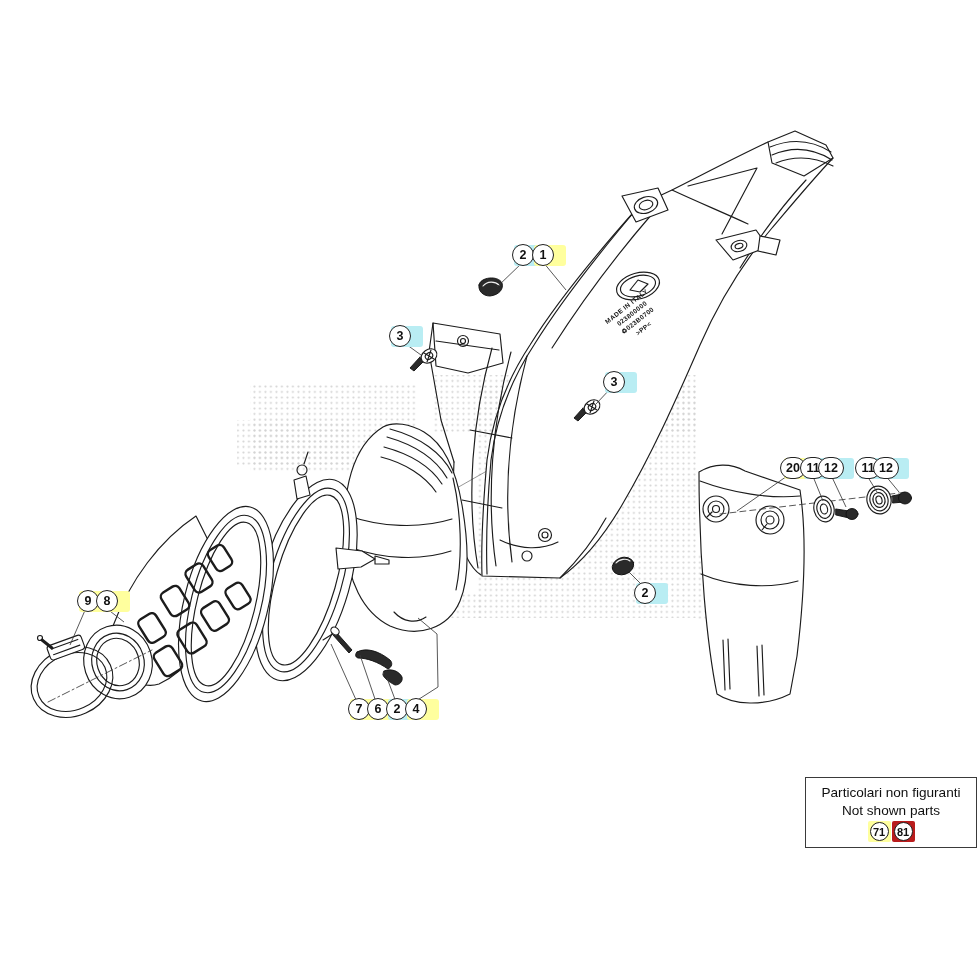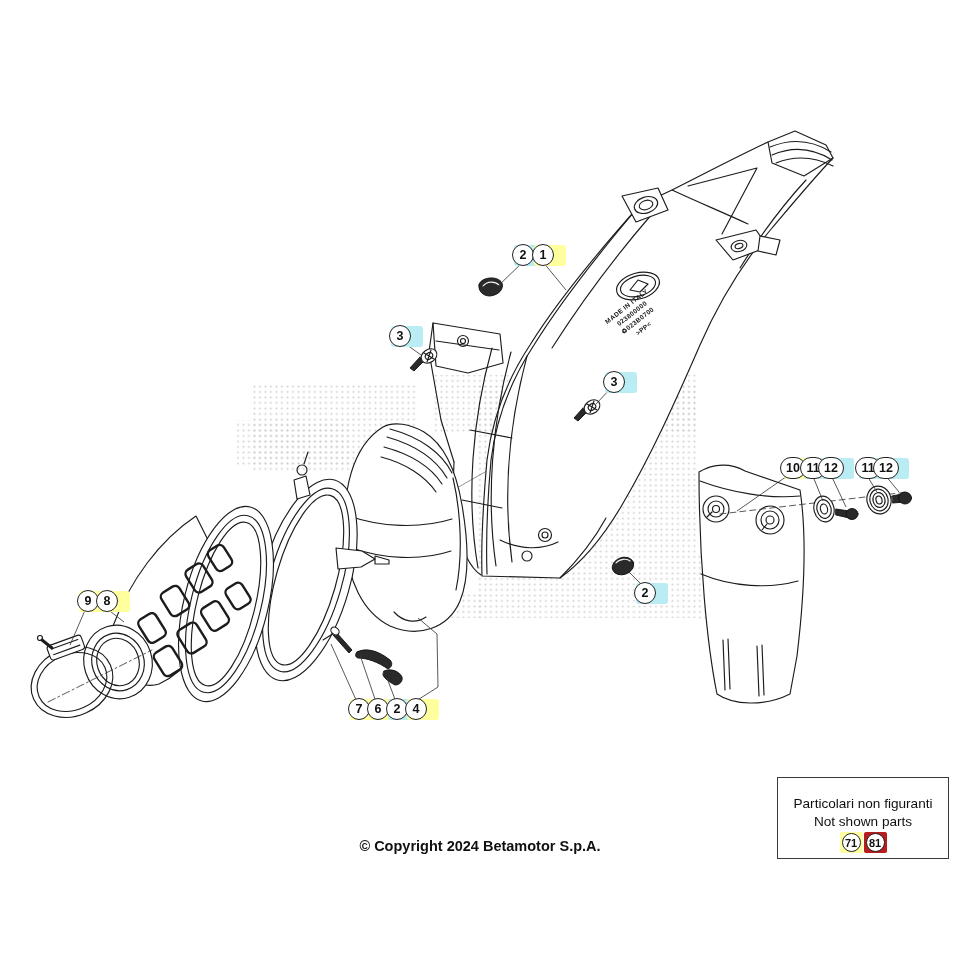--- a/index.html
+++ b/index.html
@@ -11,22 +11,22 @@
   svg .dark{fill:#2a2a2a;stroke:#111;stroke-width:0.9;}
   svg .thin{stroke:#3a3a3a;stroke-width:0.85;fill:none;}
   svg .axis{stroke:#6a6a6a;stroke-width:0.7;fill:none;}
   svg .bold{stroke-width:2.4;}
   svg .logo-text text{fill:#161616;stroke:none;font:700 6.5px "Liberation Sans",sans-serif;letter-spacing:.4px;}
   .co-hl{position:absolute;width:32px;height:21px;border-radius:3px;}
   .co-circle{position:absolute;height:22px;min-width:22px;padding:0 2px;box-sizing:border-box;
              border:1.4px solid #222;border-radius:11px;background:#fff;color:#111;
              display:flex;align-items:center;justify-content:center;
              font:700 12.5px "Liberation Sans",sans-serif;}
-  .notbox{position:absolute;left:777px;top:777px;width:170px;height:63px;border:1.4px solid #3a3a3a;
-          background:#fff;text-align:center;padding-top:17px;box-sizing:content-box;}
+  .notbox{position:absolute;left:805px;top:777px;width:170px;height:63px;border:1.4px solid #3a3a3a;
+          background:#fff;text-align:center;padding-top:6px;box-sizing:content-box;}
   .notbox .t{font-size:13.6px;line-height:17.5px;color:#101010;}
   .nb-parts{display:flex;justify-content:center;gap:1px;margin-top:2px;}
   .nb-wrap{display:inline-flex;background:#ffff9e;border-radius:2px;padding:1px 2px;}
   .nb-circle{height:19px;min-width:19px;padding:0 2px;box-sizing:border-box;border:1.3px solid #222;
              border-radius:10px;background:#fff;display:flex;align-items:center;justify-content:center;
              font:700 11px "Liberation Sans",sans-serif;color:#111;}
   .copyright{position:absolute;left:290px;top:838px;width:380px;text-align:center;
              font:700 14.5px "Liberation Sans",sans-serif;color:#101010;}
 </style>
 </head>
@@ -266,21 +266,21 @@
       <div class="co-hl" style="left: 79px; top: 591px; background: rgb(255, 255, 158);"></div>
       <div class="co-hl" style="left: 98px; top: 591px; background: rgb(255, 255, 158);"></div>
       <div class="co-hl" style="left: 350px; top: 699px; background: rgb(255, 255, 158);"></div>
       <div class="co-hl" style="left: 369px; top: 699px; background: rgb(255, 255, 158);"></div>
       <div class="co-hl" style="left: 388px; top: 699px; background: rgb(185, 237, 243);"></div>
       <div class="co-hl" style="left: 407px; top: 699px; background: rgb(255, 255, 158);"></div>
       <div class="co-circle" style="min-width: 22px; left: 512px; top: 244px;">2</div>
       <div class="co-circle" style="min-width: 22px; left: 532px; top: 244px;">1</div>
       <div class="co-circle" style="min-width: 22px; left: 389px; top: 325px;">3</div>
       <div class="co-circle" style="min-width: 22px; left: 603px; top: 371px;">3</div>
-      <div class="co-circle" style="min-width: 26px; left: 780px; top: 457px;">10</div>
+      <div class="co-circle" style="min-width: 26px; left: 780px; top: 457px;">20</div>
       <div class="co-circle" style="min-width: 26px; left: 800px; top: 457px;">11</div>
       <div class="co-circle" style="min-width: 26px; left: 818px; top: 457px;">12</div>
       <div class="co-circle" style="min-width: 26px; left: 855px; top: 457px;">11</div>
       <div class="co-circle" style="min-width: 26px; left: 873px; top: 457px;">12</div>
       <div class="co-circle" style="min-width: 22px; left: 634px; top: 582px;">2</div>
       <div class="co-circle" style="min-width: 22px; left: 77px; top: 590px;">9</div>
       <div class="co-circle" style="min-width: 22px; left: 96px; top: 590px;">8</div>
       <div class="co-circle" style="min-width: 22px; left: 348px; top: 698px;">7</div>
       <div class="co-circle" style="min-width: 22px; left: 367px; top: 698px;">6</div>
       <div class="co-circle" style="min-width: 22px; left: 386px; top: 698px;">2</div>
@@ -293,15 +293,14 @@
   <div class="nb-parts" id="nb-parts">
         <span class="nb-wrap" style="background: rgb(255, 255, 158);">
           <span class="nb-circle">71</span>
         </span>
         <span class="nb-wrap" style="background: #b91c1c;">
           <span class="nb-circle">81</span>
         </span>
       </div>
 </div>
 
-<div class="copyright">© Copyright 2024 Betamotor S.p.A.</div>
 
 </div>
 
 </body></html>

